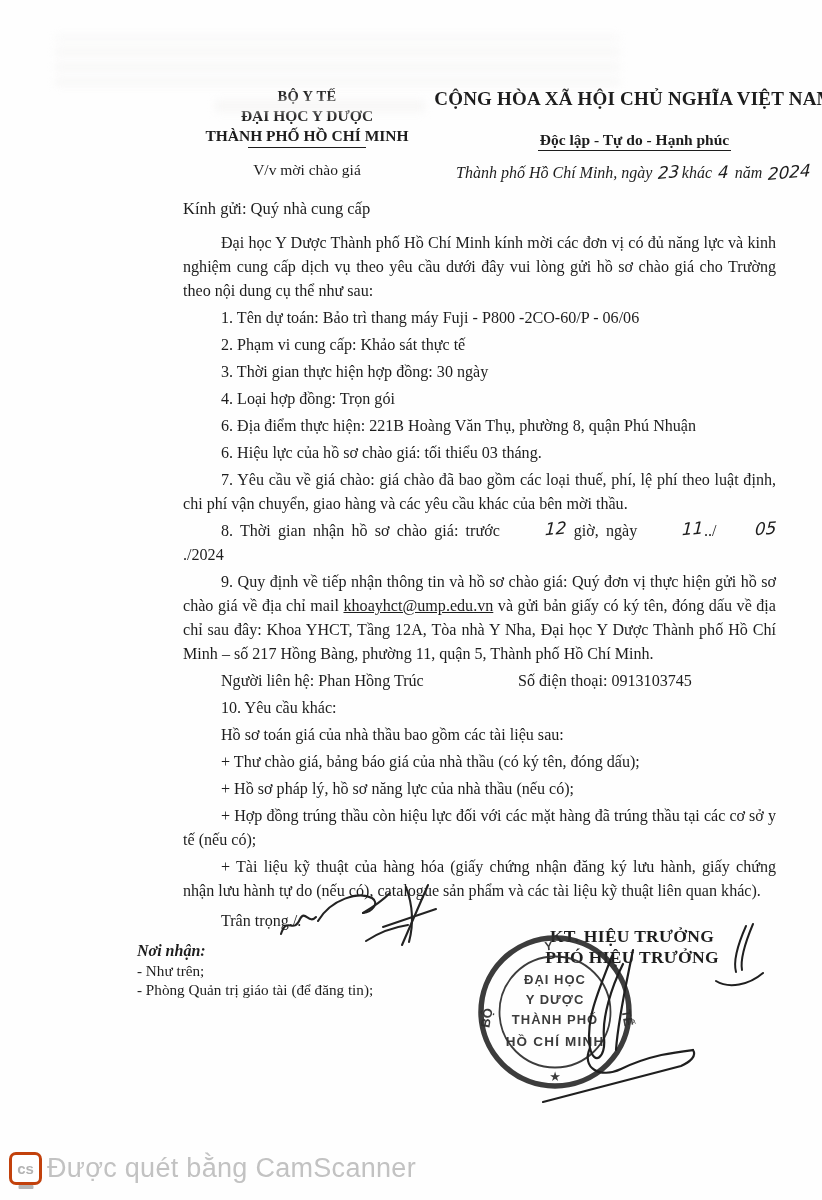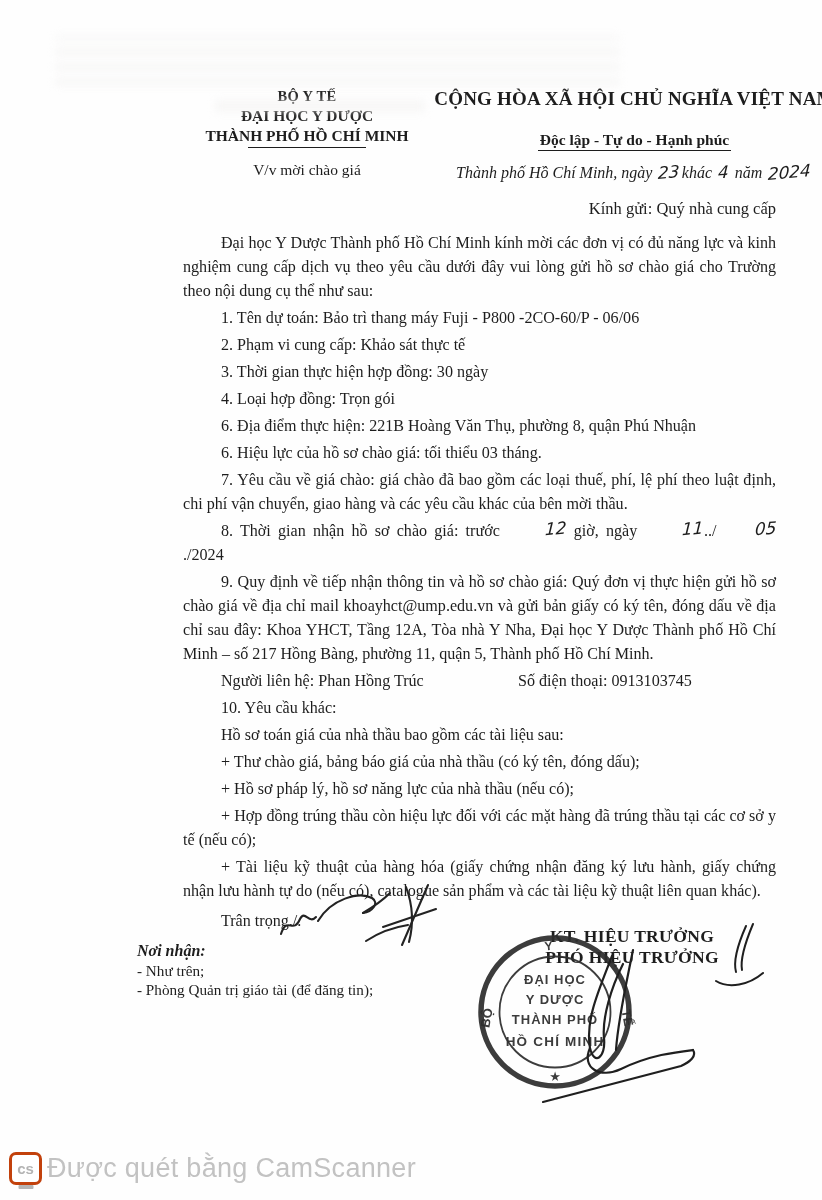--- a/index.html
+++ b/index.html
@@ -24,24 +24,24 @@
   .national{flex:1;text-align:center;}
   .national .l1{font-weight:bold;font-size:19px;letter-spacing:.2px;}
   .national .l2{display:inline-block;font-weight:bold;font-size:15.5px;margin-top:3px;
     border-bottom:1.6px solid #1d1d1d;padding:0 2px 1px 2px;}
   .dateline{font-style:italic;font-size:16px;margin-top:13px;white-space:nowrap;}
   .hw{font-family:"DejaVu Sans",sans-serif;font-style:italic;display:inline-block;
     transform:rotate(-5deg) skewX(-8deg);font-size:1.05em;line-height:1;}
   .dateline .hw{margin:0 2px;}
   
   .content{padding:0 92px 0 137px;font-size:16.1px;line-height:24px;}
-  .salutation{text-align:right;margin-top:15px;font-size:16.5px;}
+  .salutation{text-align:left;margin-top:15px;font-size:16.5px;}
   .para{text-align:justify;text-indent:38px;margin-top:10px;}
   .item{text-align:justify;text-indent:38px;margin-top:3px;}
-  .email{}
+  .email{text-decoration:underline;}
   .contact-row{margin-top:3px;display:flex;}
   .contact-row .person{margin-left:38px;width:255px;}
   .contact-row .phone{margin-left:42px;}
   .closing-row{position:relative;margin-top:6px;}
   .closing-row .closing{text-indent:38px;}
   .sig-small{position:absolute;left:88px;top:-30px;}
   
   .recipients{position:absolute;left:137px;top:942px;font-size:15.2px;line-height:18.5px;}
   .recipients .title{font-weight:bold;font-style:italic;font-size:16px;}
   .recipients .line{margin-top:1px;}

